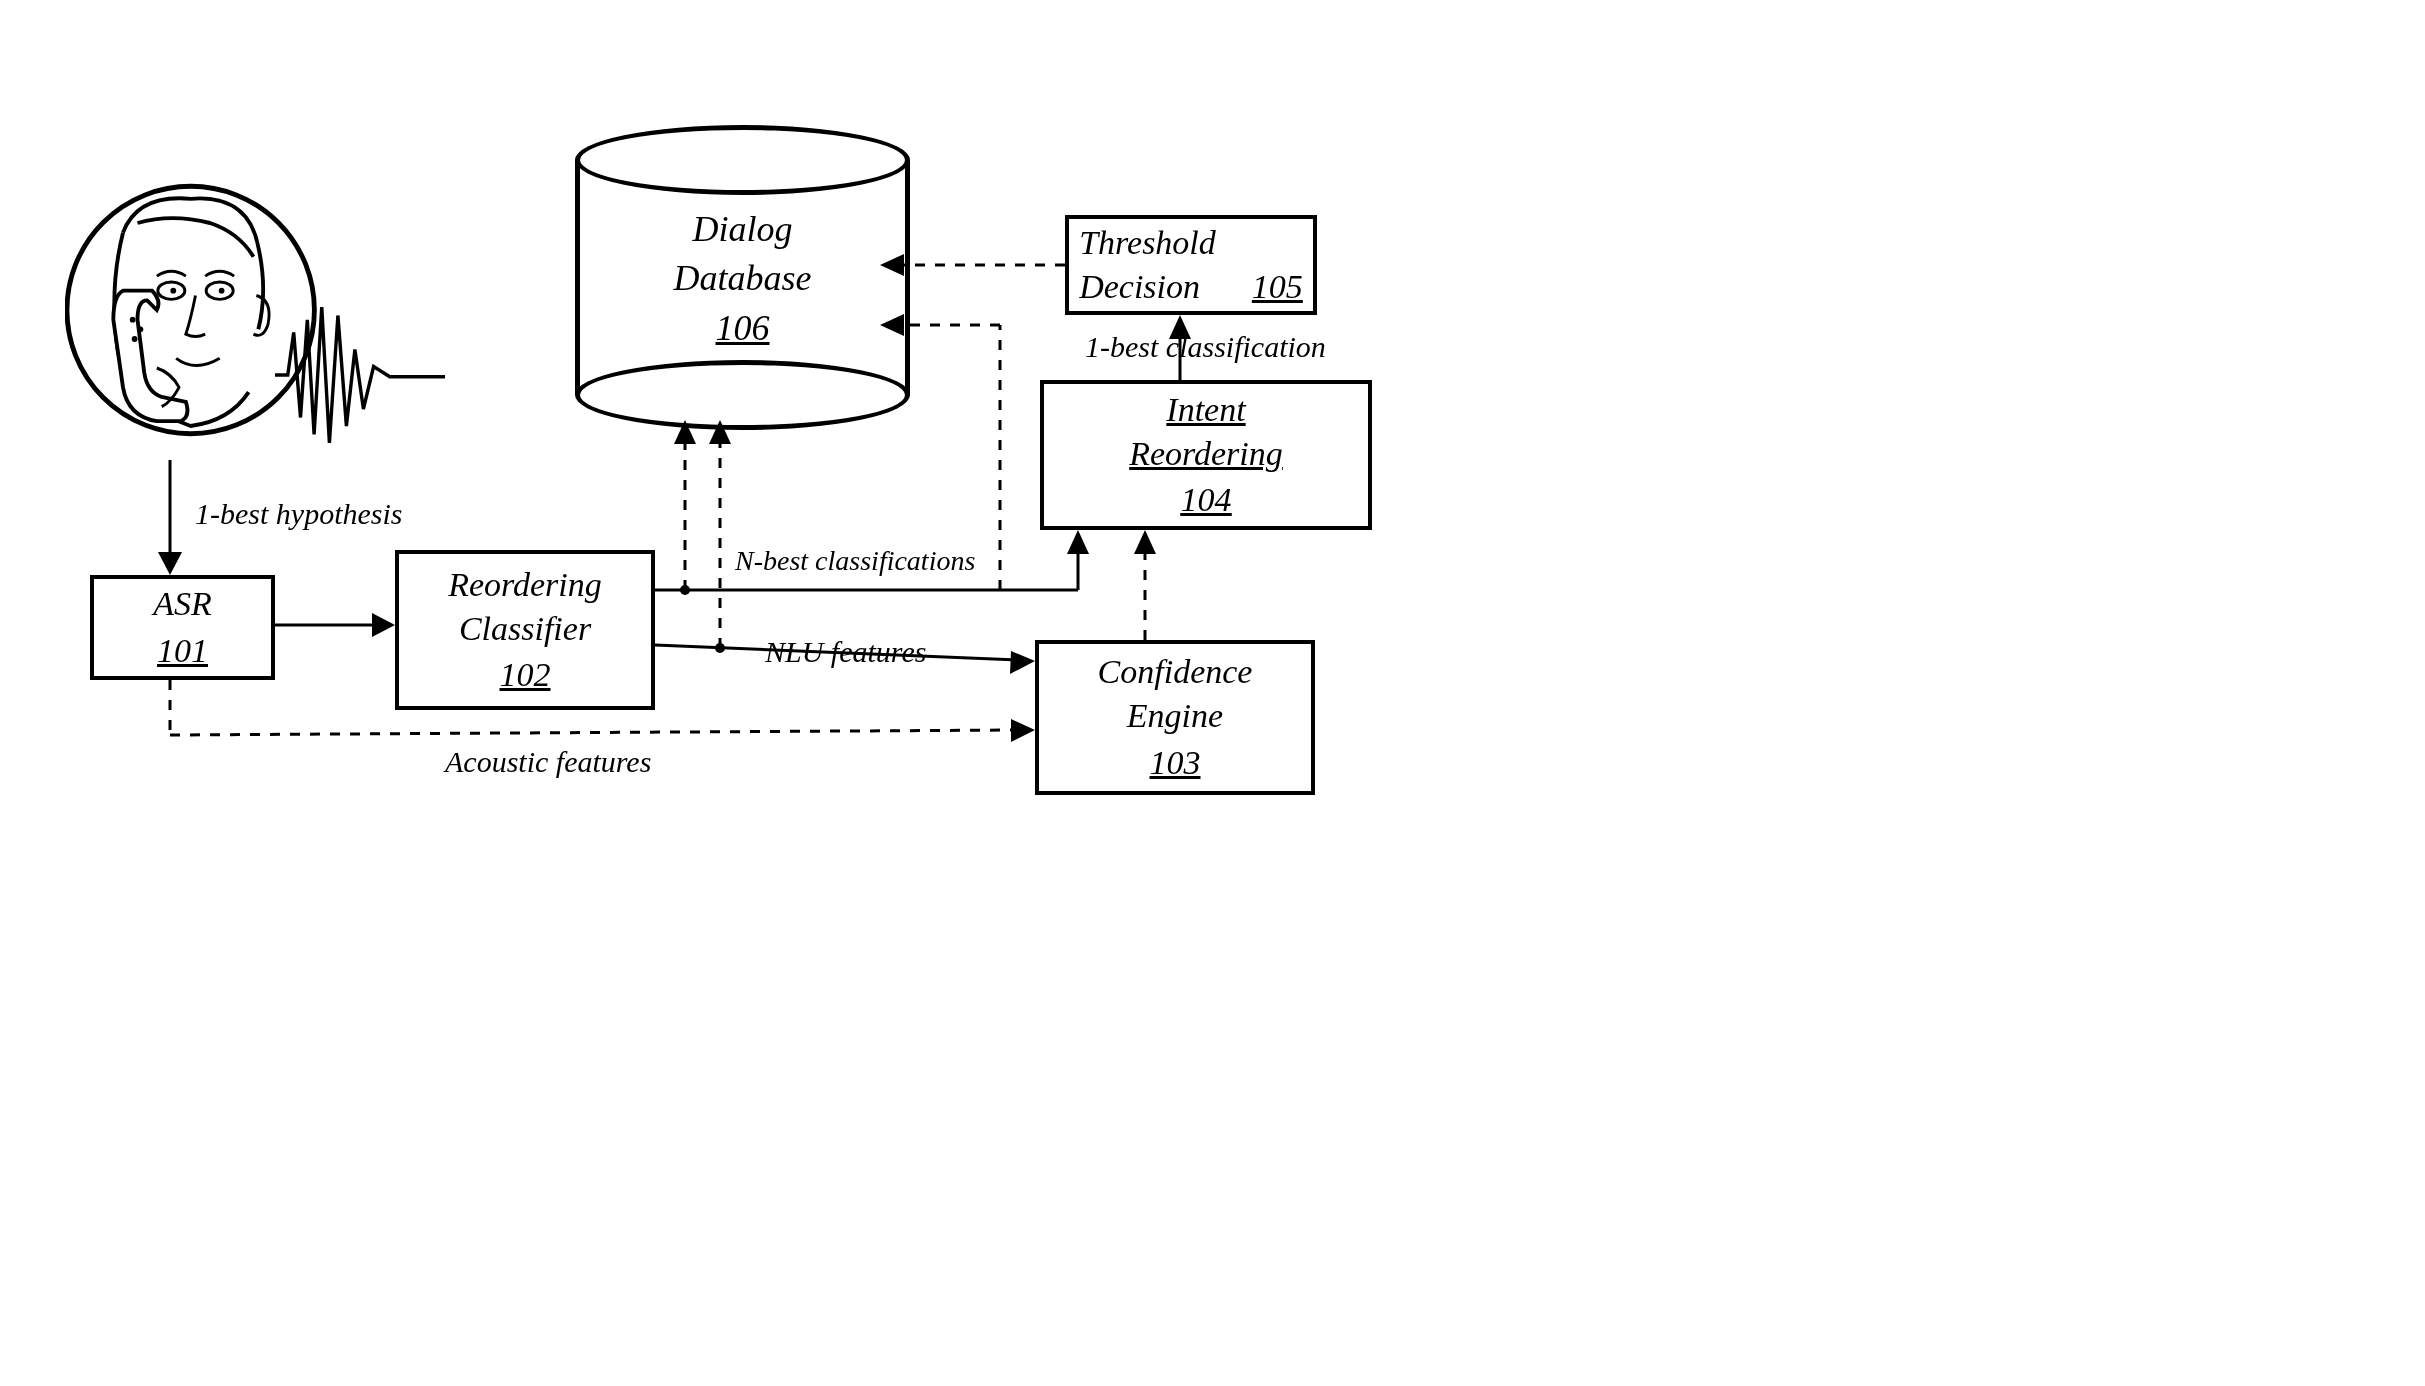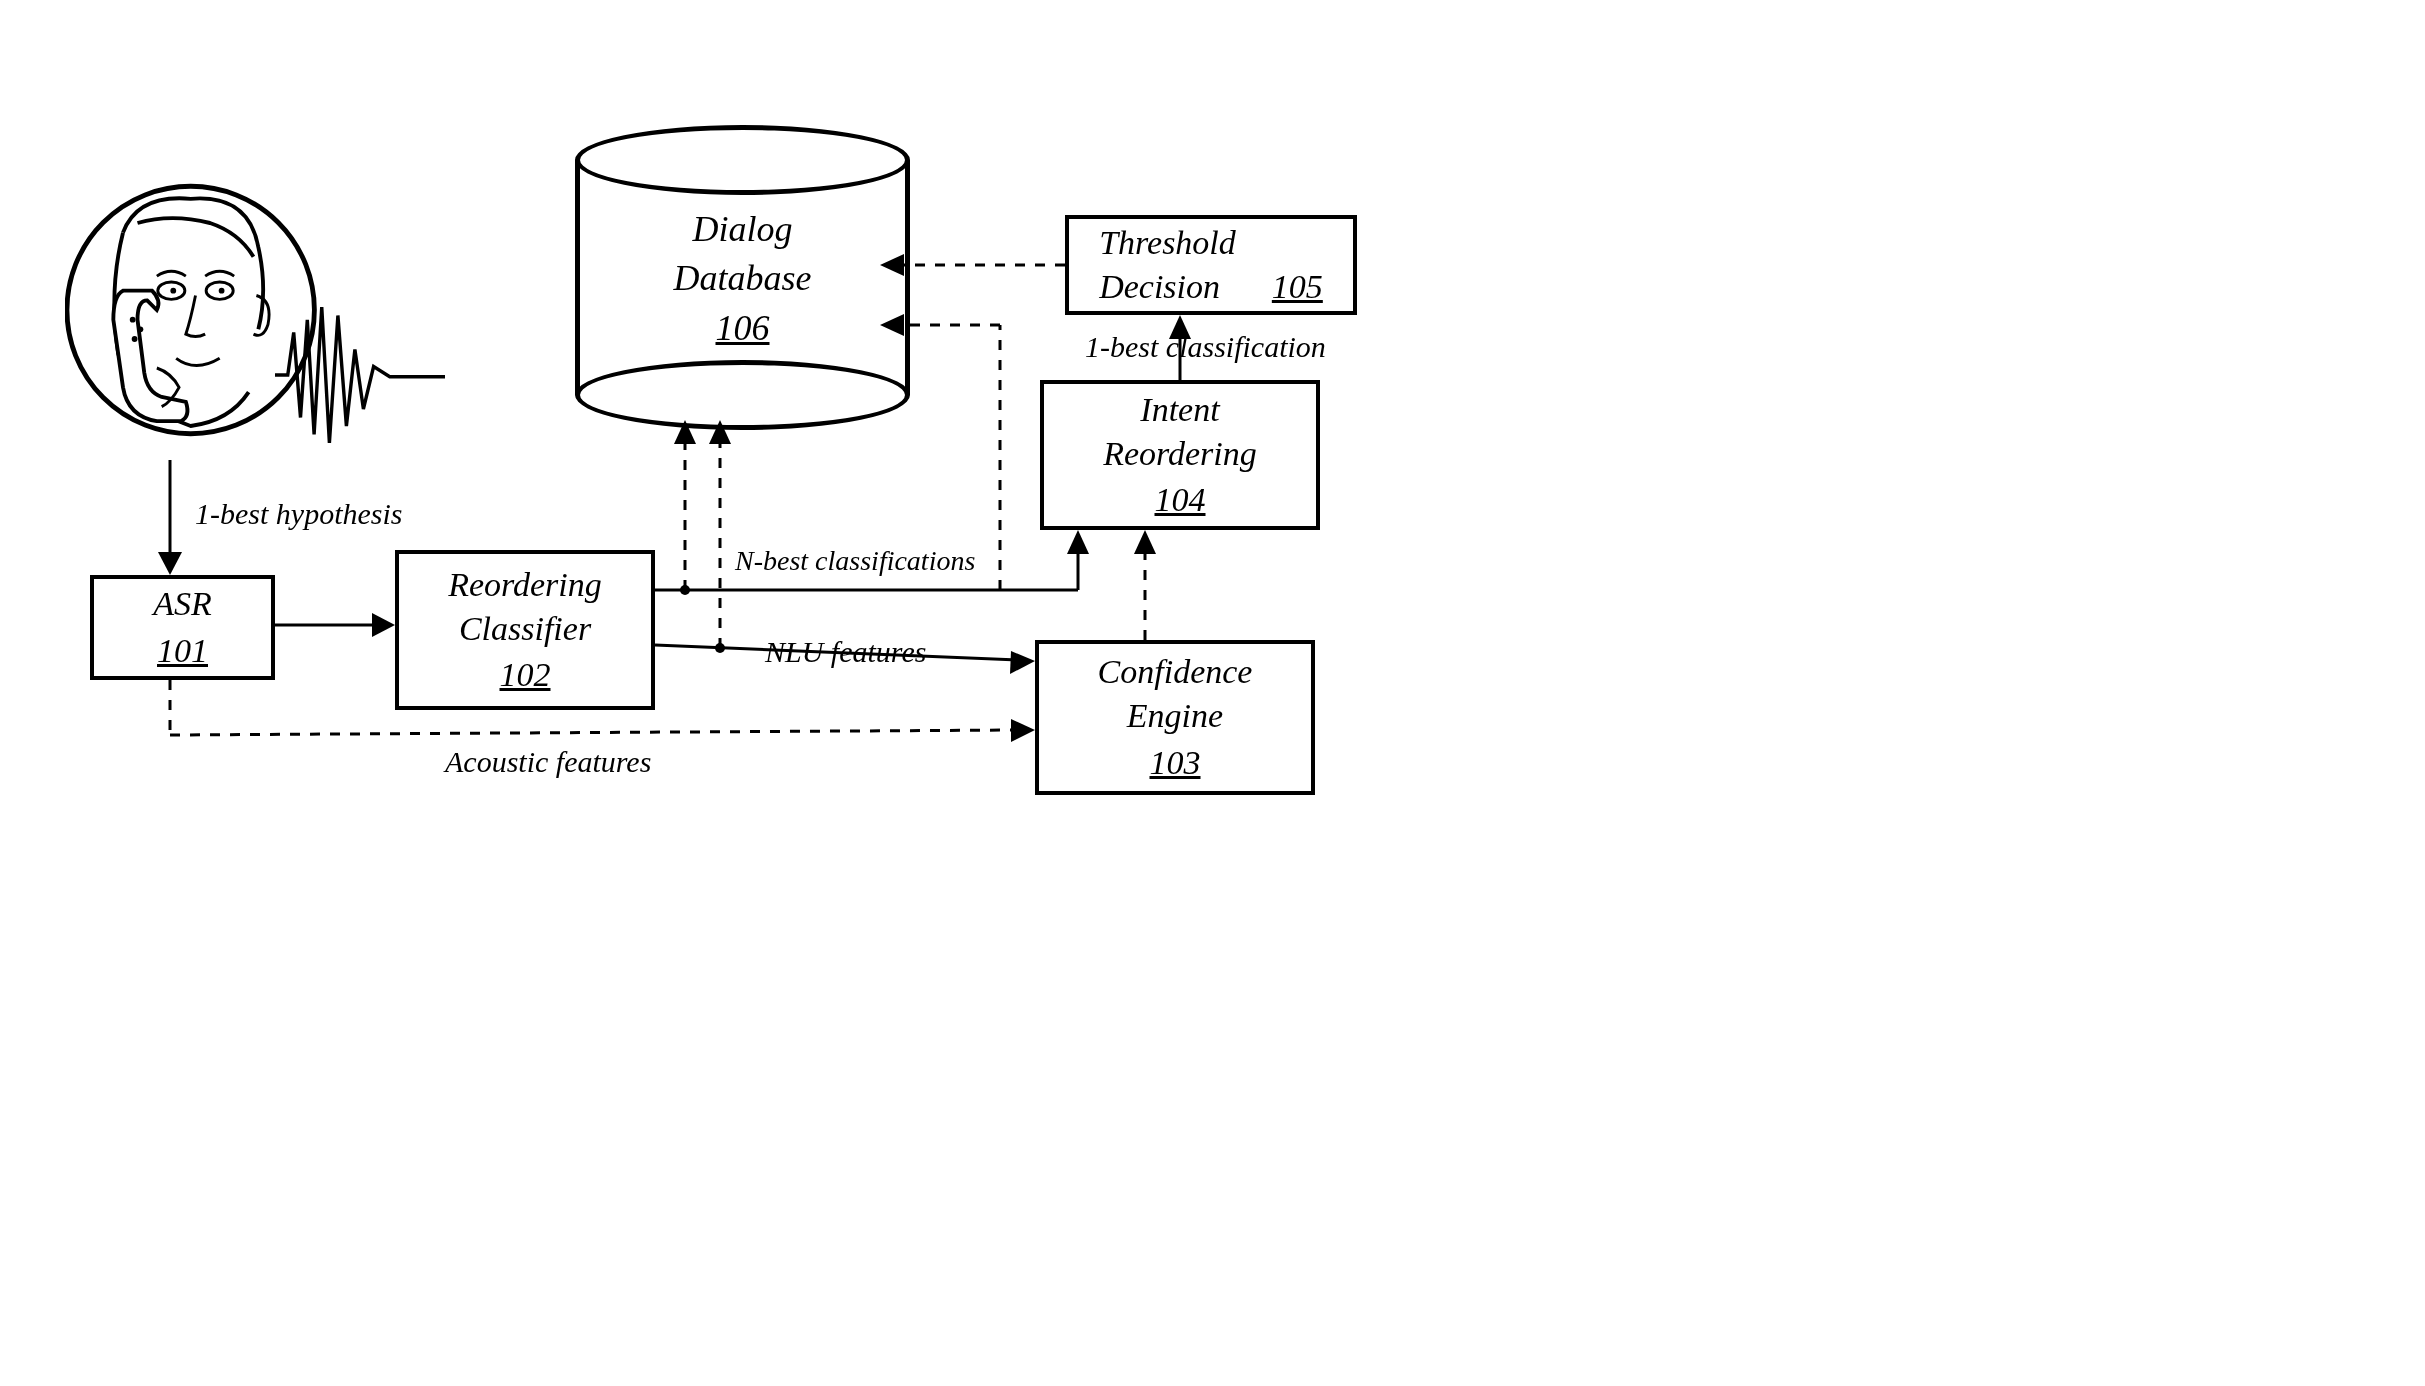--- a/index.html
+++ b/index.html
@@ -140,27 +140,27 @@
       <div class="refnum" style="display:inline-block;">106</div>
     </div>
   </div>
 
   <div class="box" style="left:1035px; top:640px; width:280px; height:155px;">
     <div>Confidence</div>
     <div>Engine</div>
     <div class="refnum">103</div>
   </div>
 
-  <div class="box" style="left:1040px; top:380px; width:280px; height:150px;">
+  <div class="box" style="left:1040px; top:380px; width:332px; height:150px;text-decoration:underline;">
     <div>Intent</div>
     <div>Reordering</div>
     <div class="refnum">104</div>
   </div>
 
-  <div class="box" style="left:1065px; top:215px; width:292px; height:100px; flex-direction:row; flex-wrap:wrap; gap:0 36px; align-content:center;">
+  <div class="box" style="left:1065px; top:215px; width:252px; height:100px; flex-direction:row; flex-wrap:wrap; gap:0 36px; align-content:center;">
     <div style="text-align:left;">
       <div>Threshold</div>
       <div>Decision</div>
     </div>
     <div class="refnum" style="align-self:flex-end;">105</div>
   </div>
 
   <svg class="conn">
 
     <line class="solid" x1="170" y1="460" x2="170" y2="560"></line>

